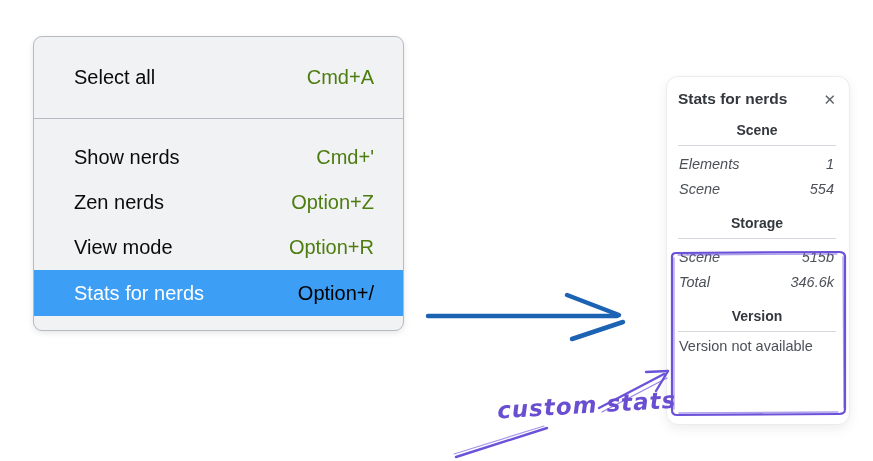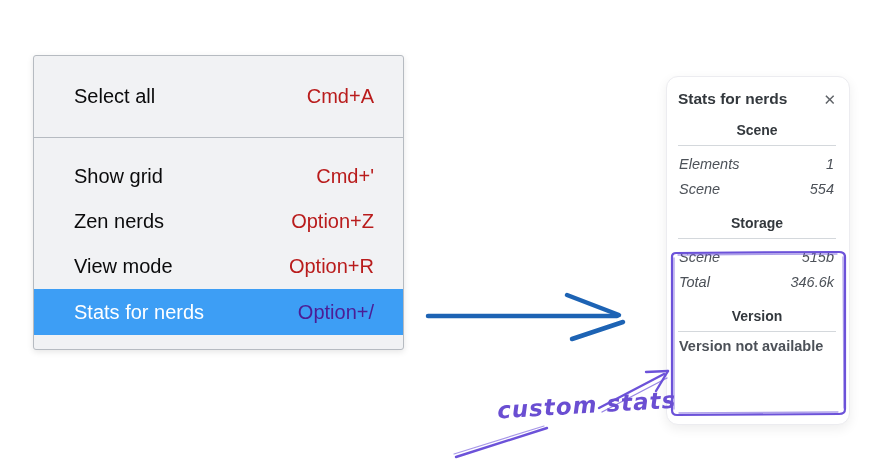--- a/index.html
+++ b/index.html
@@ -3,53 +3,53 @@
 <meta charset="utf-8">
 <style>
   html,body{margin:0;padding:0;}
   body{
     width:873px;height:461px;position:relative;background:#ffffff;
     font-family:"Liberation Sans", sans-serif;overflow:hidden;
   }
 
   
   .context-menu{
-    position:absolute;left:33px;top:55px;width:371px;box-sizing:border-box;
-    background:#f1f2f4;border:1px solid #b6bbc1;border-radius:3px;
+    position:absolute;left:33px;top:36px;width:371px;box-sizing:border-box;
+    background:#f1f2f4;border:1px solid #b6bbc1;border-radius:9px;
     box-shadow:0 2px 6px rgba(0,0,0,.10);
     font-size:20px;color:#0b0b0c;overflow:hidden;z-index:1;
   }
   .menu-item{
     display:flex;align-items:center;justify-content:space-between;
     padding:0 29px 0 40px;height:45px;cursor:default;
   }
   .menu-group-top .menu-item{height:81px;}
   .menu-divider{border-top:1px solid #b6bbc1;height:0;}
   .menu-group-bottom{padding:16px 0 14px 0;}
-  .menu-shortcut{color:#b91c1c;}
+  .menu-shortcut{color:#4d7c0f;}
   .menu-item.highlighted{background:#3d9ef5;color:#ffffff;height:46px;}
-  .menu-item.highlighted .menu-shortcut{color:#4c1d95;}
+  .menu-item.highlighted .menu-shortcut{color:#000000;}
 
   
   .stats-panel{
     position:absolute;left:666px;top:76px;width:184px;height:349px;box-sizing:border-box;
     background:#ffffff;border:1px solid #ececf0;border-radius:12px;
     box-shadow:0 4px 12px rgba(0,0,0,.07);
     padding:13px 13px 10px 11px;color:#4c5158;font-size:14.5px;z-index:1;
   }
   .panel-header{display:flex;justify-content:space-between;align-items:center;}
   .panel-title{font-weight:bold;font-size:15.5px;color:#33383d;}
   .close-button{
     background:none;border:none;padding:0;margin:0;cursor:pointer;
     color:#5f6368;font-size:15px;line-height:1;font-family:"Liberation Sans",sans-serif;
   }
   .section-heading{text-align:center;font-weight:bold;font-size:14px;color:#33383d;margin-top:14px;}
   .section-divider{height:0;border-bottom:1px solid #d4d8dc;margin:7px 0 5px 0;}
   .stat-row{display:flex;justify-content:space-between;padding:4.5px 2px 4.5px 1px;font-style:italic;}
-  .version-note{margin-top:6px;padding-left:1px;font-weight:bold;}
+  .version-note{margin-top:6px;padding-left:1px;}
 
   
   .overlay-svg{position:absolute;left:0;top:0;z-index:3;pointer-events:none;}
   .annotation-text{
     position:absolute;left:497px;top:392px;z-index:3;
     color:#6a4ed2;font-size:23px;font-style:italic;font-weight:600;
     letter-spacing:1px;transform:rotate(-3.5deg);white-space:nowrap;
     font-family:"DejaVu Sans", sans-serif;
   }
 </style>
@@ -59,21 +59,21 @@
 <div class="context-menu">
   <div class="menu-group-top">
     <div class="menu-item">
       <span>Select all</span>
       <span class="menu-shortcut">Cmd+A</span>
     </div>
   </div>
   <div class="menu-divider"></div>
   <div class="menu-group-bottom">
     <div class="menu-item">
-      <span>Show grid</span>
+      <span>Show nerds</span>
       <span class="menu-shortcut">Cmd+'</span>
     </div>
     <div class="menu-item">
       <span>Zen nerds</span>
       <span class="menu-shortcut">Option+Z</span>
     </div>
     <div class="menu-item">
       <span>View mode</span>
       <span class="menu-shortcut">Option+R</span>
     </div>

